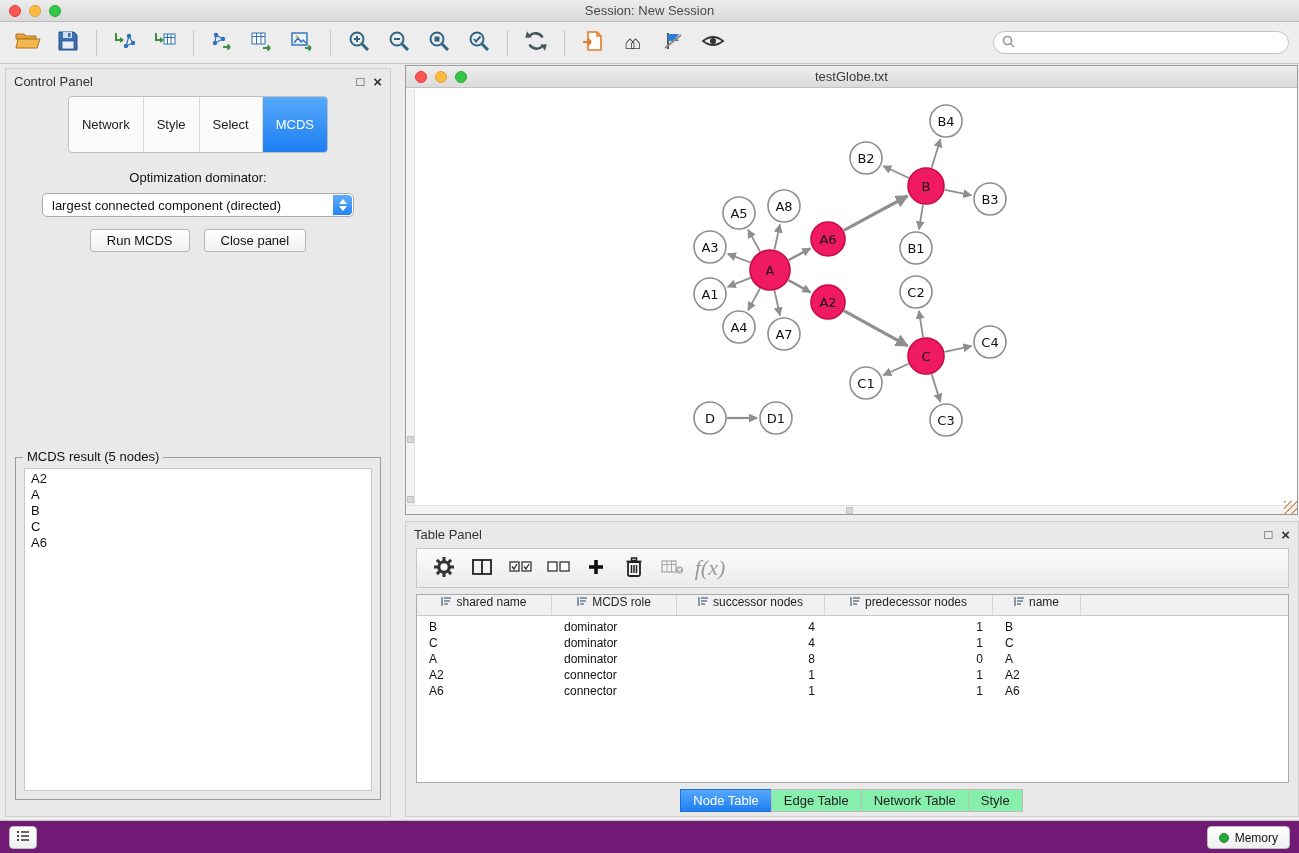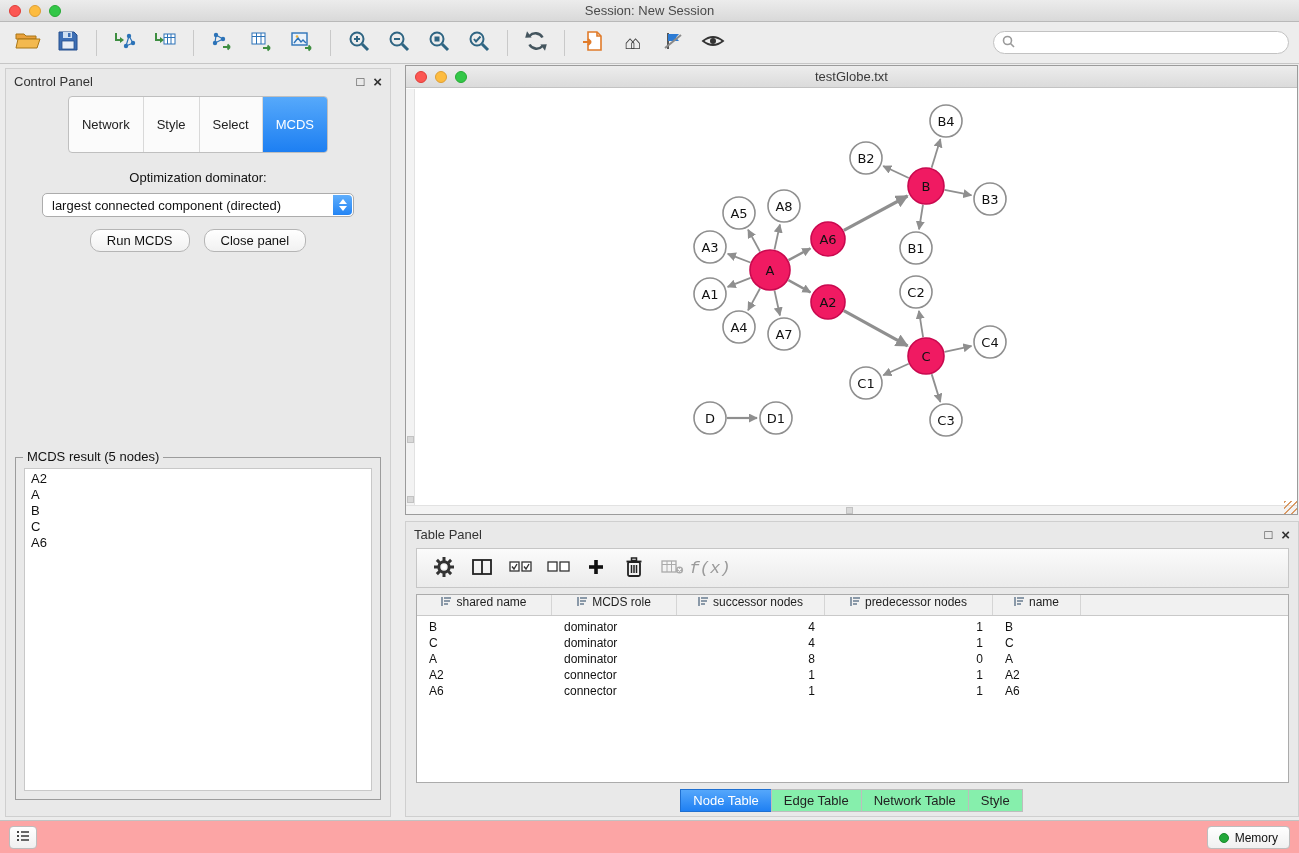--- a/index.html
+++ b/index.html
@@ -56,21 +56,21 @@
   .dd-stepper { position:absolute; right:1px; top:1px; bottom:1px; width:19px;
     background:linear-gradient(#5FAEFC,#2384F4); border-radius:0 4px 4px 0;
     display:flex; flex-direction:column; align-items:center; justify-content:center; gap:2px; }
   .dd-up { width:0; height:0; border-left:4px solid transparent; border-right:4px solid transparent;
     border-bottom:5px solid #FFF; }
   .dd-down { width:0; height:0; border-left:4px solid transparent; border-right:4px solid transparent;
     border-top:5px solid #FFF; }
   .btn-row { display:flex; justify-content:center; gap:14px; margin-top:12px; }
   .mac-btn { font-size:13px; color:#111; padding:3px 16px;
     background:linear-gradient(#FFFFFF,#F1F1F1); border:1px solid #B5B5B5;
-    border-radius:10px; cursor:pointer; font-family:"Liberation Sans",sans-serif; }
+    border-radius:3px; cursor:pointer; font-family:"Liberation Sans",sans-serif; }
   .result-fieldset { position:absolute; left:9px; right:9px; top:388px; bottom:16px;
     border:1px solid #9C9C9C; }
   .result-legend { position:absolute; top:-9px; left:7px; background:#E9E9E9;
     padding:0 4px; font-size:13px; color:#111; }
   .result-list { position:absolute; left:8px; right:8px; top:10px; bottom:8px;
     background:#FFF; border:1px solid #C8C8C8; padding:2px 6px; overflow:auto; }
   .ritem { font-size:13px; color:#111; line-height:16px; }
 
   
   .network-window { position:absolute; left:405px; top:65px; width:893px; height:450px;
@@ -90,40 +90,40 @@
     background:repeating-linear-gradient(135deg,#D99A66 0 1.5px,transparent 1.5px 4.5px); }
 
   
   .table-panel { position:absolute; left:405px; top:521px; width:894px; height:296px;
     background:#E9E9E9; border:1px solid #CFCFCF; }
   .tp-toolbar { position:absolute; left:10px; right:9px; top:26px; height:40px;
     background:linear-gradient(#FBFBFB,#EBEBEB); border:1px solid #C6C6C6;
     display:flex; align-items:center; padding-left:8px; }
   .tp-btn { width:38px; height:32px; border:none; background:transparent;
     display:flex; align-items:center; justify-content:center; cursor:pointer; }
-  .fx { font-family:Liberation Mono, monospace; font-style:italic; font-size:17px; color:#9A9A9A; }
+  .fx { font-family:Liberation Serif, serif; font-style:italic; font-size:22px; color:#9A9A9A; }
   .tp-table { position:absolute; left:10px; right:9px; top:72px; bottom:33px;
     background:#FFF; border:1px solid #ABABAB; overflow:hidden; }
   .nt-header { display:flex; height:21px; background:#F1F1F1; border-bottom:1px solid #C9C9C9; }
   .th { display:flex; justify-content:center; gap:5px;
     font-size:12px; color:#222; border-right:1px solid #D5D5D5; height:100%; }
   .th.fill { flex:1; border-right:none; }
   .nt-body { padding-top:3px; }
   .tr { display:flex; height:16px; cursor:default; }
   .td { font-size:12px; color:#111; line-height:16px; padding-left:12px; overflow:hidden; white-space:nowrap; }
   .td.num { text-align:right; padding-left:0; padding-right:10px; }
   .bottomtabs { position:absolute; bottom:4px; left:0; right:0;
     display:flex; justify-content:center; }
   .btab { padding:3px 12px; font-size:13px; color:#222; background:#86efac;
     border:1px solid #BDBDBD; margin-left:-1px; cursor:pointer; }
   .btab.active { background:linear-gradient(#55A7FB,#1F80F3); color:#FFF; border-color:#1F6FD0; }
 
   
   .statusbar { position:absolute; left:0; right:0; bottom:0; height:33px;
-    background:#fca5a5; border-top:1px solid #C2C2C2; }
+    background:#701a75; border-top:1px solid #C2C2C2; }
   .sb-left-btn { position:absolute; left:9px; top:5px; width:28px; height:23px;
     background:linear-gradient(#FFFFFF,#F0F0F0); border:1px solid #BDBDBD; border-radius:4px;
     display:flex; align-items:center; justify-content:center; cursor:pointer; }
   .memory-btn { position:absolute; right:9px; top:5px; height:23px;
     background:linear-gradient(#FFFFFF,#F0F0F0); border:1px solid #BDBDBD; border-radius:4px;
     display:flex; align-items:center; gap:6px; padding:0 11px; font-size:12px; color:#111;
     cursor:pointer; }
   .green-dot { width:10px; height:10px; border-radius:50%; background:#23A83A; border:1px solid #1B8A2D; }
 </style>
 </head>

